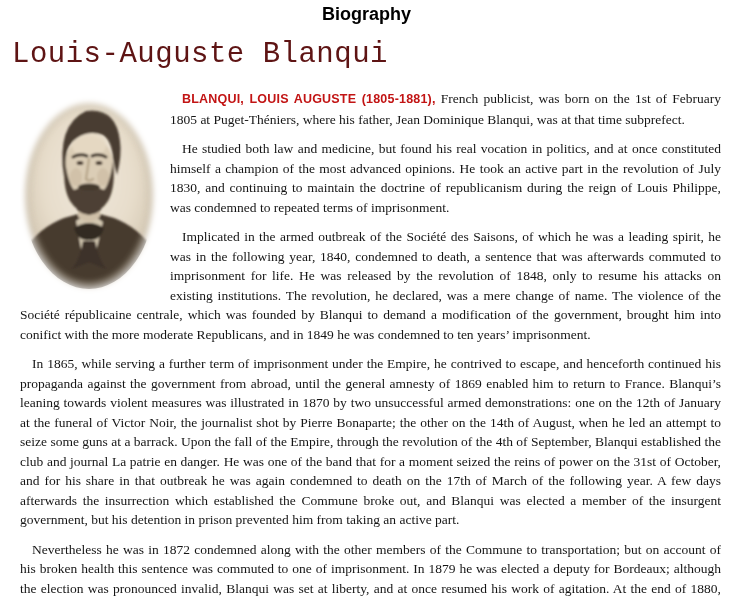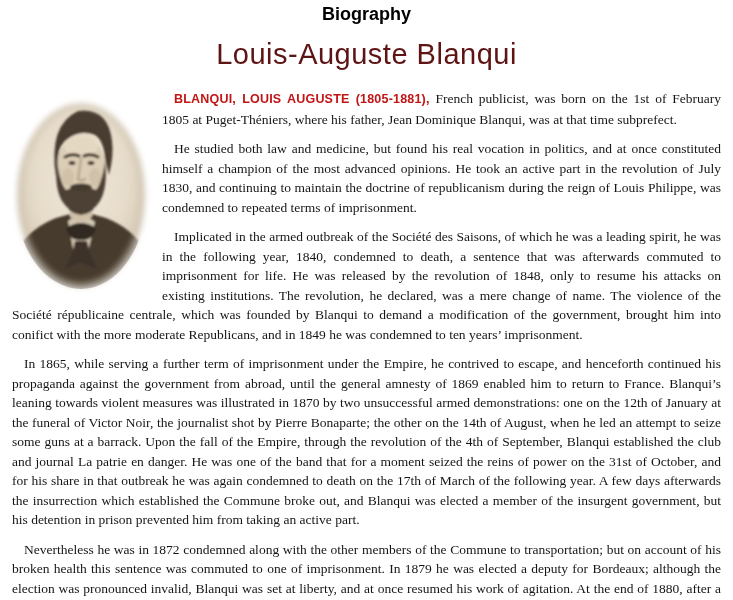--- a/index.html
+++ b/index.html
@@ -11,35 +11,35 @@
   .page { padding: 4px 12px 0 12px; }
 
   .kicker {
     text-align: center;
     font-family: "Liberation Sans", sans-serif;
     font-weight: bold;
     font-size: 18px;
     color: #000000;
   }
   h1.title {
-    text-align: center;
-    font-family: Liberation Sans, sans-serif;
+    text-align: left;
+    font-family: Liberation Mono, monospace;
     font-weight: normal;
     font-size: 29px;
     color: #5e1414;
     margin: 13px 0 18px 0;
     letter-spacing: 0.5px;
   }
 
   .para {
     font-size: 13.5px;
     line-height: 19.5px;
     text-align: justify;
     text-indent: 12px;
-    margin: 0 0 10px 0;
+    margin: 0 0 10px 8px;
   }
   .lead {
     font-family: "Liberation Sans", sans-serif;
     font-weight: bold;
     font-size: 12.5px;
     color: #c21414;
     letter-spacing: 0.2px;
   }
 
   .portrait {

